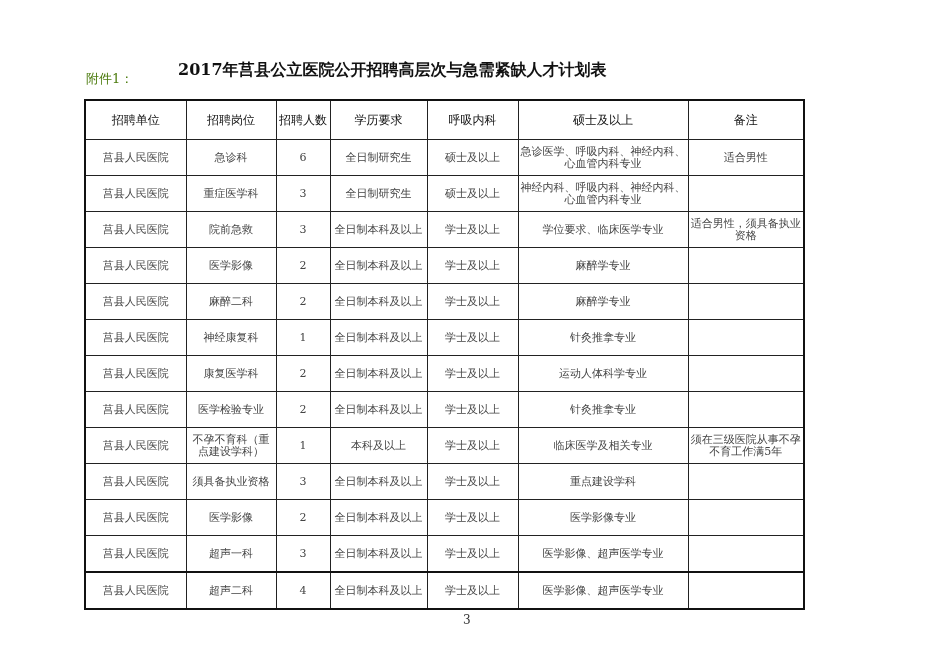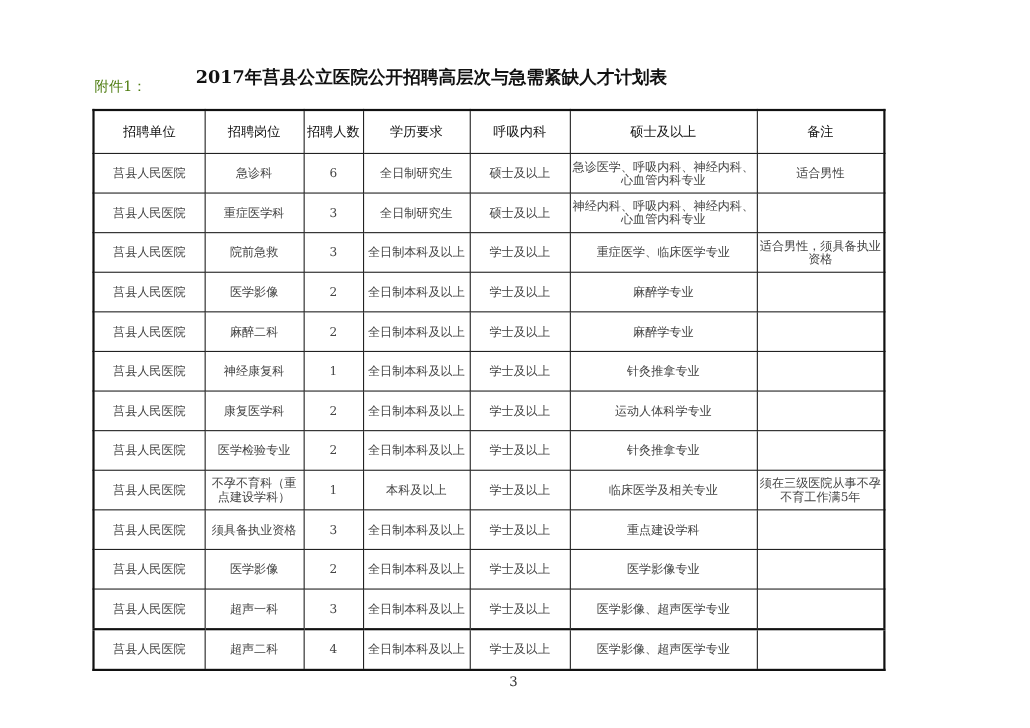--- a/index.html
+++ b/index.html
@@ -65,21 +65,21 @@
       <td>硕士及以上</td>
       <td class="small">神经内科、呼吸内科、神经内科、心血管内科专业</td>
       <td></td>
     </tr>
     <tr>
       <td>莒县人民医院</td>
       <td>院前急救</td>
       <td>3</td>
       <td>全日制本科及以上</td>
       <td>学士及以上</td>
-      <td>重症医学、临床医学专业</td>
+      <td>学位要求、临床医学专业</td>
       <td class="left small">适合男性，须具备执业资格</td>
     </tr>
     <tr>
       <td>莒县人民医院</td>
       <td>医学影像</td>
       <td>2</td>
       <td>全日制本科及以上</td>
       <td>学士及以上</td>
       <td>麻醉学专业</td>
       <td></td>

